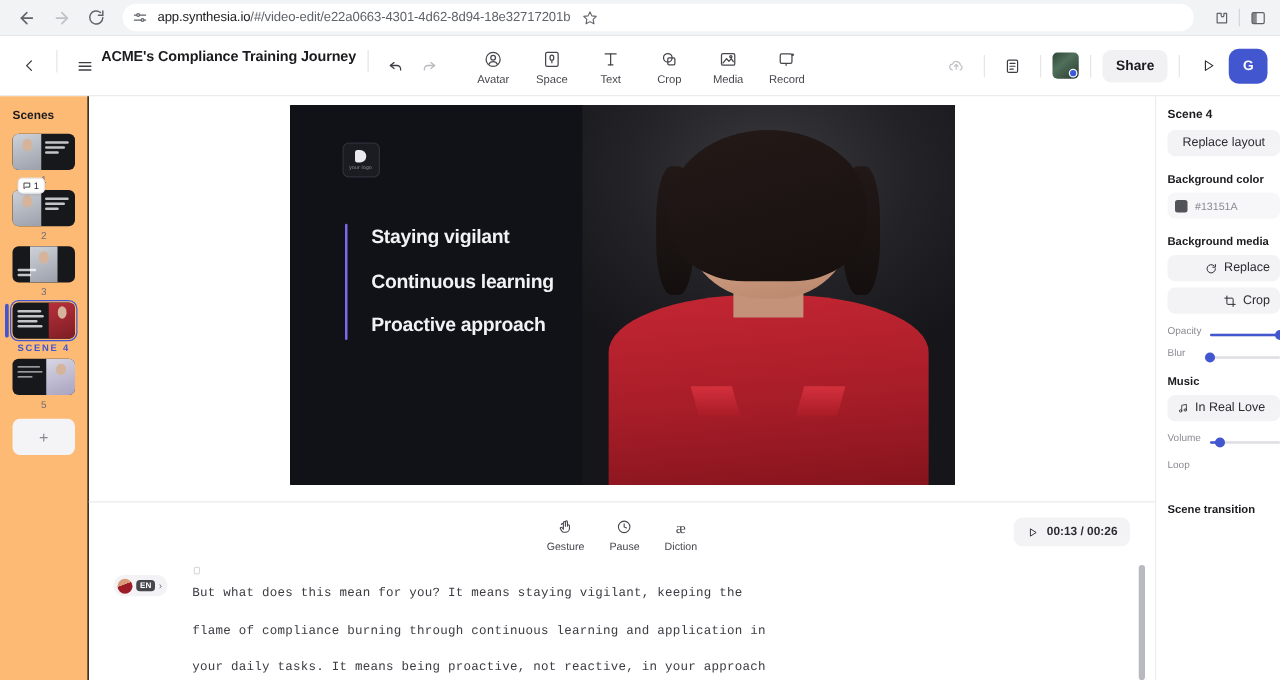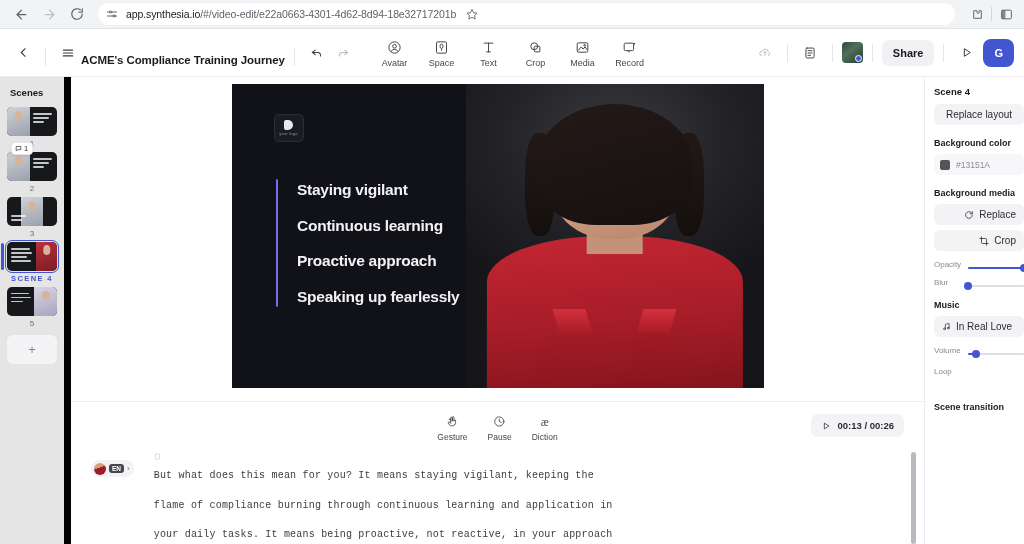--- a/index.html
+++ b/index.html
@@ -55,21 +55,21 @@
 
   
   .toolbar {
     height: 48px; min-height: 48px;
     background: #ffffff;
     display: flex; align-items: center;
     border-bottom: 1px solid #ececef;
     position: relative;
     padding: 0 10px;
   }
-  .tb-left { display: flex; align-items: flex-end; gap: 0; }
+  .tb-left { display: flex; align-items: flex-start; gap: 0; }
   .icon-btn {
     width: 26px; height: 26px; border-radius: 6px;
     display: flex; align-items: center; justify-content: center;
     color: #3c3c43; background: transparent; border: none;
   }
   .sep { width: 1px; height: 18px; background: #e6e6ea; margin: 0 9px; }
   .project-title { font-size: 11.5px; font-weight: 700; color: #1b1b1f; letter-spacing: -0.1px; white-space: nowrap; }
   .tb-center {
     position: absolute; left: 50%; transform: translateX(-50%);
     display: flex; align-items: center; gap: 0;
@@ -108,22 +108,22 @@
     display: flex; align-items: center;
     margin-left: 4px;
   }
 
   
   .body-row { flex: 1; display: flex; min-height: 0; background: #ffffff; }
 
   
   .scenes {
     width: 71px; min-width: 71px;
-    background: #e5e5e5;
-    border-right: 7px solid #000000;
+    background: #fdba74;
+    border-right: 1px solid #000000;
     padding: 8px 0 0 0;
     position: relative;
     overflow: hidden;
   }
   .scenes-title { font-size: 9.5px; font-weight: 700; color: #1b1b1f; padding: 2px 0 6px 10px; }
   .scene-list { display: flex; flex-direction: column; align-items: center; gap: 0; }
   .scene-item { position: relative; display: flex; flex-direction: column; align-items: center; padding: 3px 0 1px; }
   .thumb {
     width: 50px; height: 29px; border-radius: 5px;
     position: relative; overflow: hidden;
@@ -594,21 +594,20 @@
           <div class="logo-box">
             <span class="logo-glyph"></span>
             <span class="logo-text">your logo</span>
           </div>
           <div class="bullets">
             <div class="bullet-rule"></div>
             <div class="bullet-list">
               <span>Staying vigilant</span>
               <span>Continuous learning</span>
               <span>Proactive approach</span>
-              <span>Speaking up fearlessly</span>
             </div>
           </div>
         </div>
       </div>
 
       <div class="script-panel">
         <div class="script-controls">
           <div class="ctrl-group">
             <div class="ctrl">
               <span class="ic">

